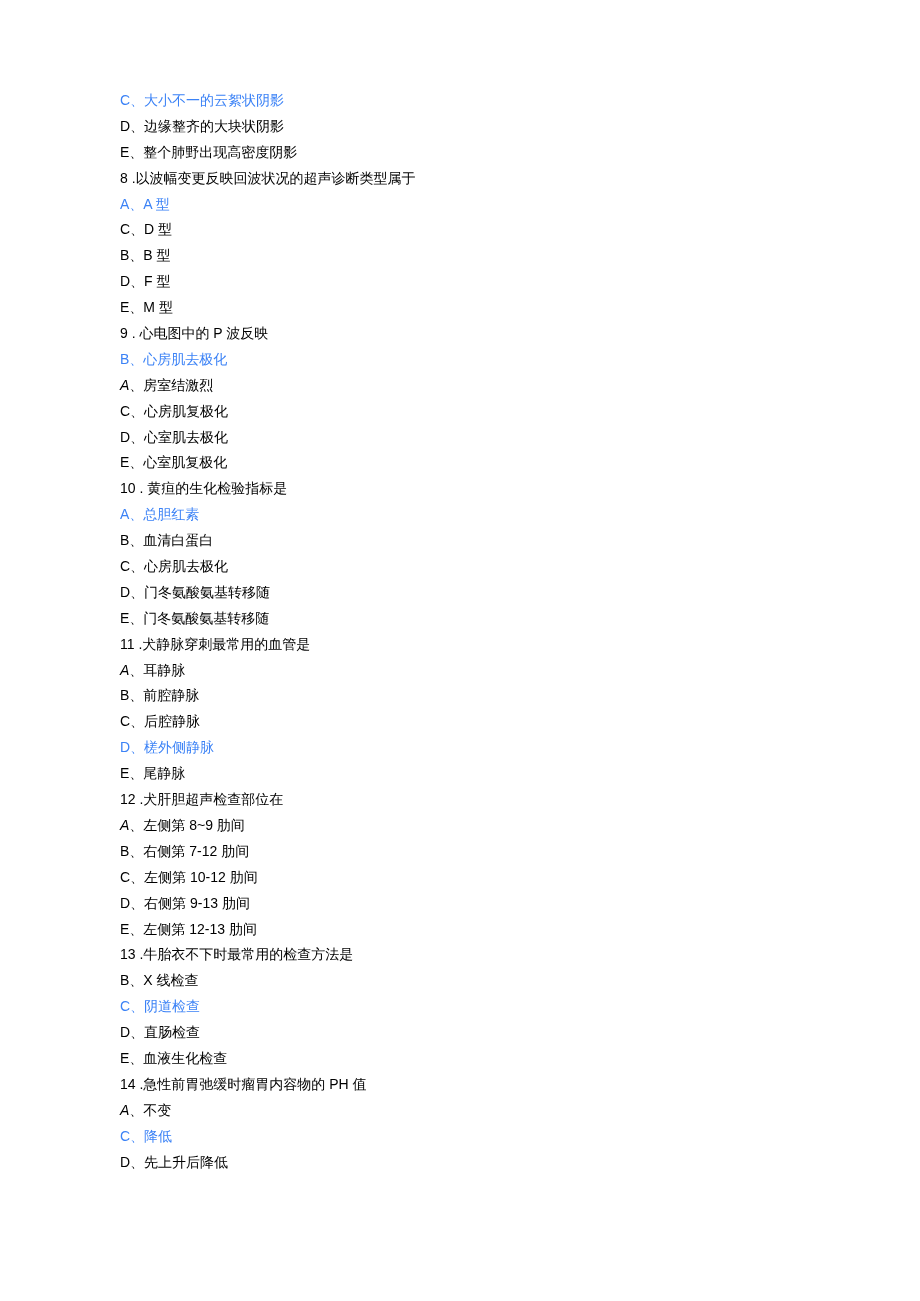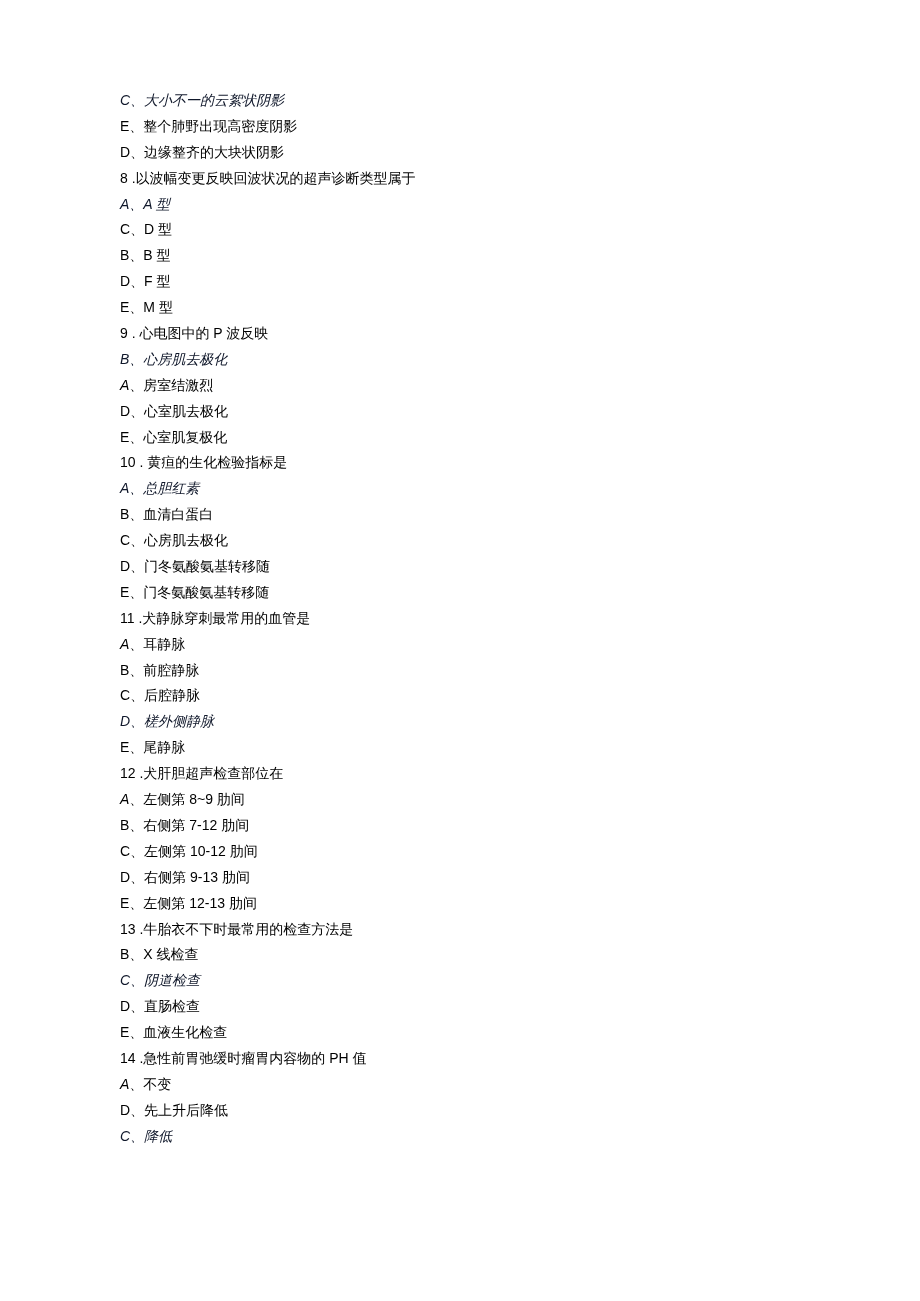--- a/index.html
+++ b/index.html
@@ -13,43 +13,43 @@
       color: #000;
       background: #fff;
       padding: 88px 120px 40px 120px;
       line-height: 1.85;
       width: 920px;
     }
     .line {
       white-space: nowrap;
     }
     .highlight {
-      color: #0f172a;
-      font-style: italic;
+      color: #3b82f6;
     }
     .italic {
       font-style: italic;
     }
   </style>
 </head>
 <body>
 
 <div id="content">
     <div class="line highlight">C、大小不一的云絮状阴影</div>
+    <div class="line">D、边缘整齐的大块状阴影</div>
     <div class="line">E、整个肺野出现高密度阴影</div>
-    <div class="line">D、边缘整齐的大块状阴影</div>
     <div class="line">8  .以波幅变更反映回波状况的超声诊断类型属于</div>
     <div class="line highlight">A、A 型</div>
     <div class="line">C、D 型</div>
     <div class="line">B、B 型</div>
     <div class="line">D、F 型</div>
     <div class="line">E、M 型</div>
     <div class="line">9  . 心电图中的 P 波反映</div>
     <div class="line highlight">B、心房肌去极化</div>
     <div class="line"><span class="italic">A</span><span>、房室结激烈</span></div>
+    <div class="line">C、心房肌复极化</div>
     <div class="line">D、心室肌去极化</div>
     <div class="line">E、心室肌复极化</div>
     <div class="line">10  . 黄疸的生化检验指标是</div>
     <div class="line highlight">A、总胆红素</div>
     <div class="line">B、血清白蛋白</div>
     <div class="line">C、心房肌去极化</div>
     <div class="line">D、门冬氨酸氨基转移随</div>
     <div class="line">E、门冬氨酸氨基转移随</div>
     <div class="line">11  .犬静脉穿刺最常用的血管是</div>
     <div class="line"><span class="italic">A</span><span>、耳静脉</span></div>
@@ -63,15 +63,15 @@
     <div class="line">C、左侧第 10-12 肋间</div>
     <div class="line">D、右侧第 9-13 肋间</div>
     <div class="line">E、左侧第 12-13 肋间</div>
     <div class="line">13  .牛胎衣不下时最常用的检查方法是</div>
     <div class="line">B、X 线检查</div>
     <div class="line highlight">C、阴道检查</div>
     <div class="line">D、直肠检查</div>
     <div class="line">E、血液生化检查</div>
     <div class="line">14  .急性前胃弛缓时瘤胃内容物的 PH 值</div>
     <div class="line"><span class="italic">A</span><span>、不变</span></div>
+    <div class="line highlight">C、降低</div>
     <div class="line">D、先上升后降低</div>
-    <div class="line highlight">C、降低</div>
   </div>
 
 </body></html>

